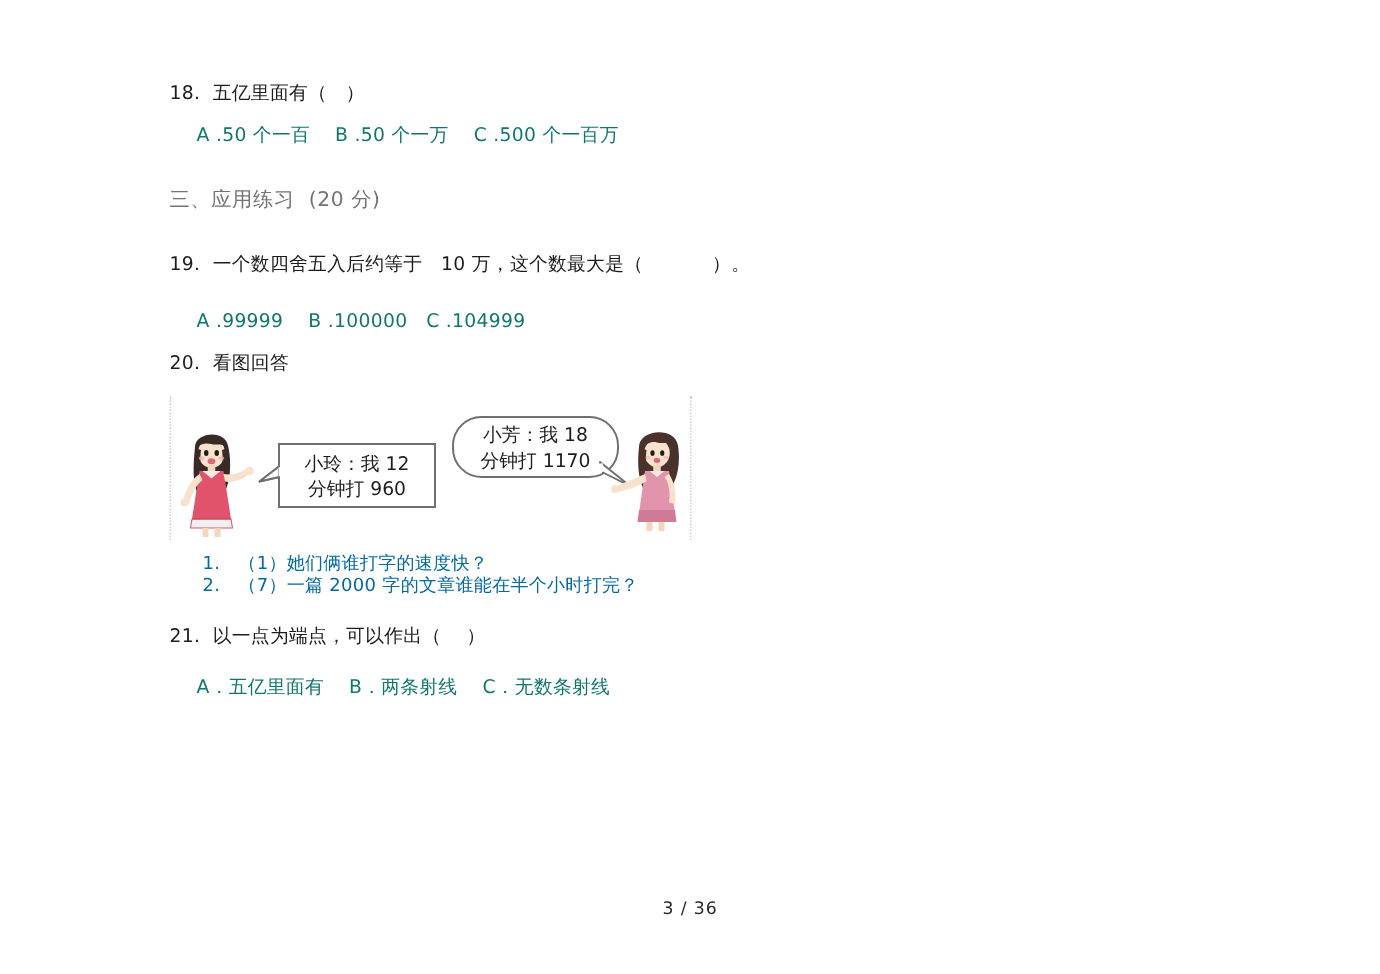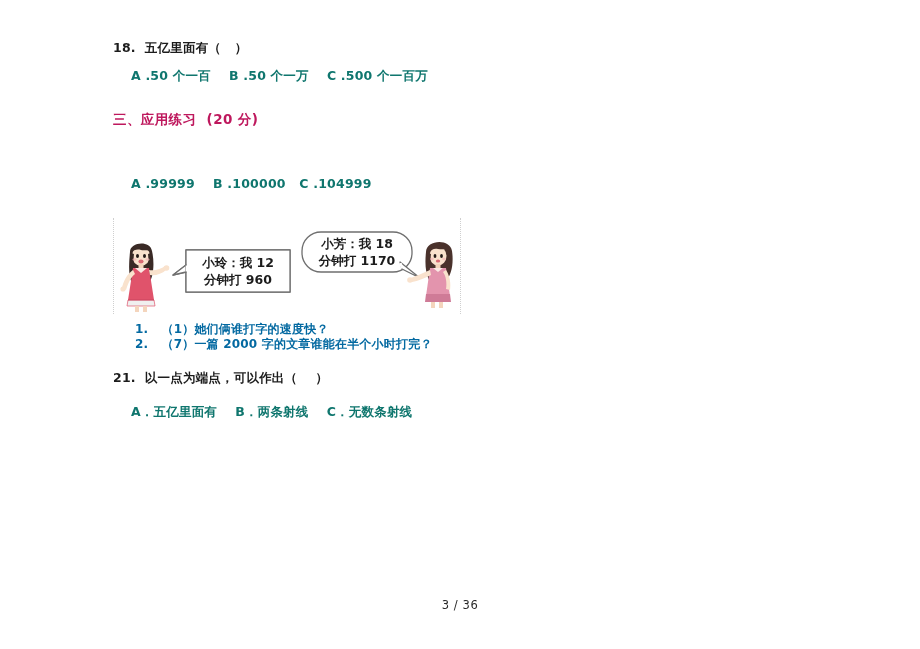--- a/index.html
+++ b/index.html
@@ -19,23 +19,22 @@
   .page {
     position: absolute;
     left: 0; top: 0;
     width: 920px;
     height: 649px;
   }
 
   .content {
     position: absolute;
     left: 113px;
-    top: 40px;
+    top: 54px;
     width: 700px;
-    font-weight: bold;
   }
 
   
   .q-line {
     font-size: 12.5px;
     line-height: 16px;
     letter-spacing: 0.2px;
     color: #1c1c1c;
     white-space: pre;
   }
@@ -44,21 +43,21 @@
     line-height: 16px;
     letter-spacing: 0.2px;
     color: #0f766e;
     white-space: pre;
     padding-left: 18px;
   }
   .section-head {
     font-size: 13.5px;
     line-height: 18px;
     letter-spacing: 0.4px;
-    color: #be185d;
+    color: #737373;
     white-space: pre;
   }
 
   .sp-18 { height: 18px; }
   .sp-22 { height: 22px; }
   .sp-26 { height: 26px; }
   .sp-12 { height: 12px; }
   .sp-8  { height: 8px; }
 
   
@@ -112,25 +111,27 @@
     <div class="q-line">18.  五亿里面有（   ）</div>
     <div class="sp-12"></div>
     <div class="opt-line">A .50 个一百    B .50 个一万    C .500 个一百万</div>
 
     <div class="sp-26"></div>
 
     <div class="section-head">三、应用练习  (20 分)</div>
 
     <div class="sp-26"></div>
 
+    <div class="q-line">19.  一个数四舍五入后约等于   10 万，这个数最大是（           ）。</div>
     <div class="sp-22"></div>
     <div class="opt-line">A .99999    B .100000   C .104999</div>
 
     <div class="sp-12"></div>
 
+    <div class="q-line">20.  看图回答</div>
 
     <div class="figure-wrap">
       <svg class="fig-canvas" viewBox="0 0 348 96" xmlns="http://www.w3.org/2000/svg">
 
         <g transform="translate(6,20)">
 
           <path d="M10 14 C10 4, 30 2, 32 13 C35 26, 33 40, 29 45 L12 45 C8 38, 9 24, 10 14 Z" fill="#3a2a26"></path>
 
           <ellipse cx="21" cy="18" rx="9" ry="10" fill="#f9e2cd"></ellipse>
 

